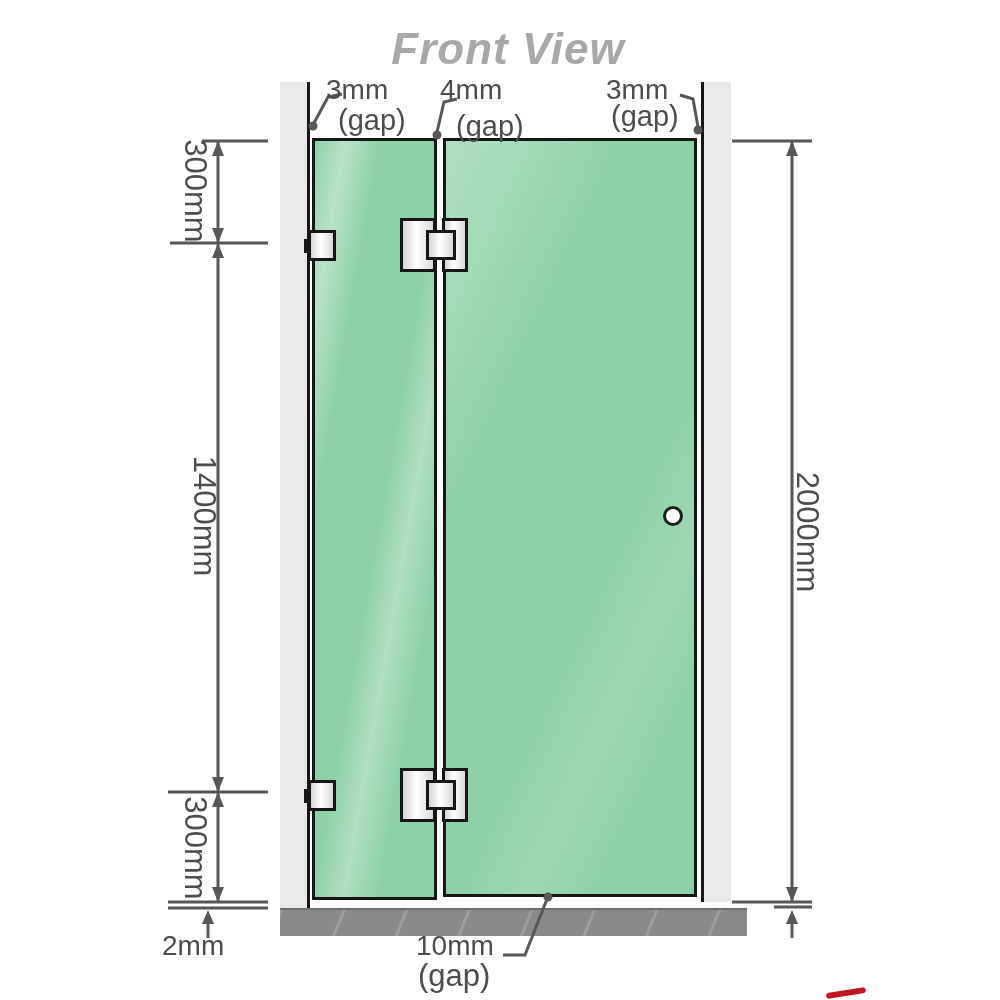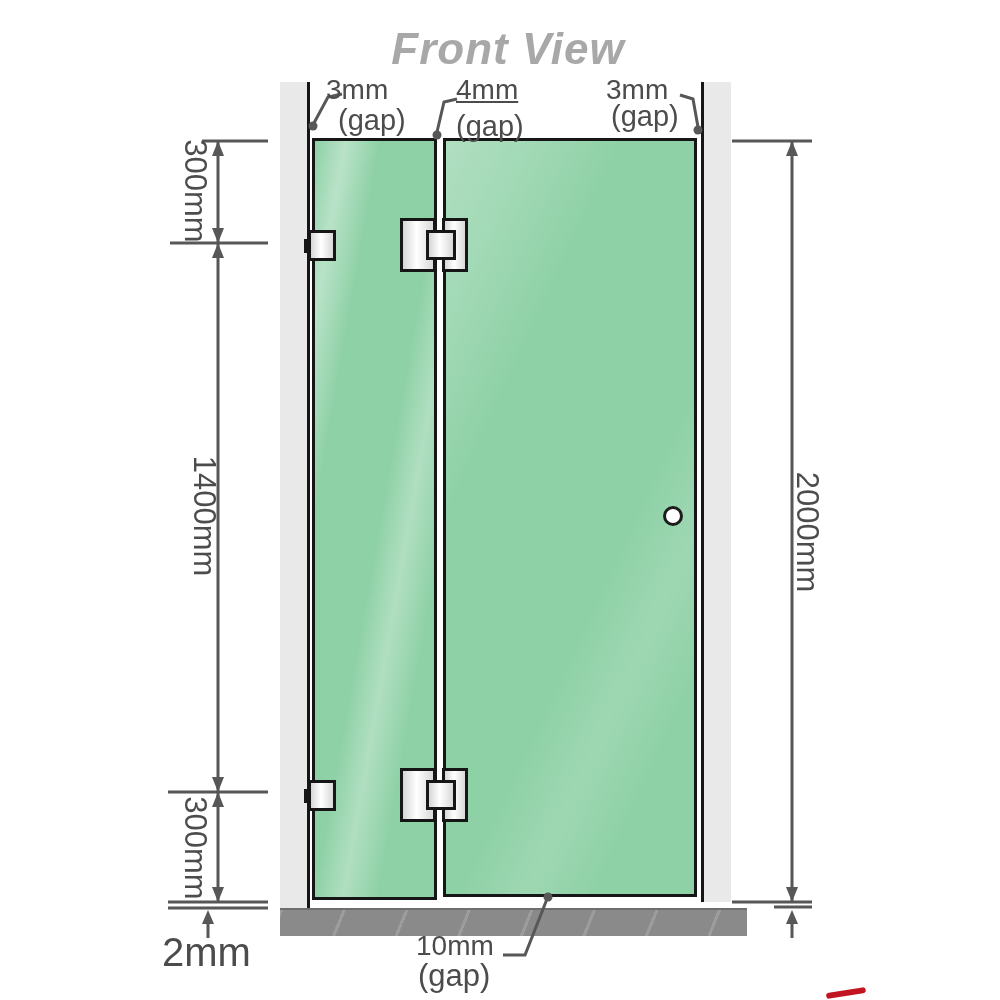--- a/index.html
+++ b/index.html
@@ -42,24 +42,24 @@
   #bracket-top{left:308px;top:230px;}
   #bracket-bottom{left:308px;top:780px;}
   .bracket::before{content:"";position:absolute;left:-7px;top:50%;transform:translateY(-50%);
     width:7px;height:14px;background:var(--edge);}
   
   .lbl{color:var(--label);white-space:nowrap;}
   .big{font-size:28px;}
   .note{font-size:29px;}
   .rot{transform:translate(-50%,-50%) rotate(90deg);font-size:31px;}
   #lbl-gap-left-v{left:326px;top:74px;}   #lbl-gap-left-n{left:338px;top:104px;}
-  #lbl-gap-mid-v{left:456px;top:74px;text-decoration:underline;}    #lbl-gap-mid-n{left:456px;top:110px;z-index:5;}
+  #lbl-gap-mid-v{left:440px;top:74px;}    #lbl-gap-mid-n{left:456px;top:110px;z-index:5;}
   #lbl-gap-right-v{left:606px;top:74px;}  #lbl-gap-right-n{left:611px;top:100px;}
   #lbl-10mm{left:416px;top:930px;font-size:28px;} #lbl-gap-bot-n{left:418px;top:958px;font-size:31px;}
-  #lbl-2mm{left:162px;top:930px;font-size:40px;}
+  #lbl-2mm{left:162px;top:930px;font-size:28px;}
   #lbl-300-top{left:195px;top:191px;}  #lbl-1400{left:204px;top:516px;}
   #lbl-300-bot{left:195px;top:848px;}  #lbl-2000{left:807px;top:532px;}
   
   #dims{left:0;top:0;width:1000px;height:1000px;pointer-events:none;}
   #dims line,#dims polyline{stroke:var(--line);stroke-width:3;fill:none;}
   #dims polygon{fill:var(--line);}
   #dims circle{fill:var(--line);}
   
   #red-mark{left:826px;top:990px;width:40px;height:6px;background:var(--red_mark);
     border-radius:3px;transform:rotate(-9deg);}

